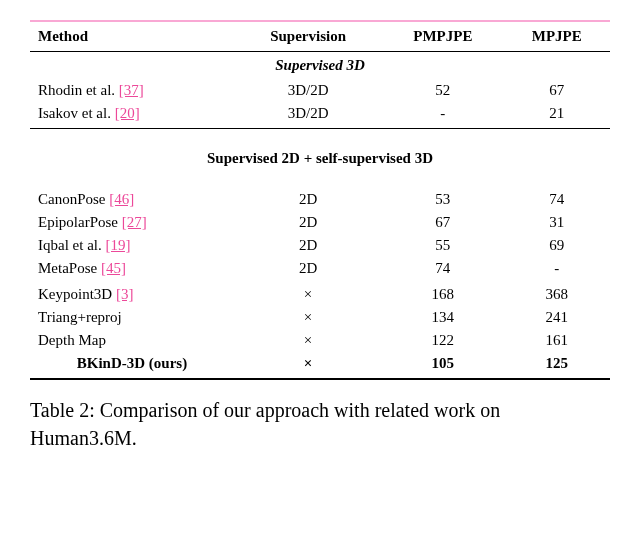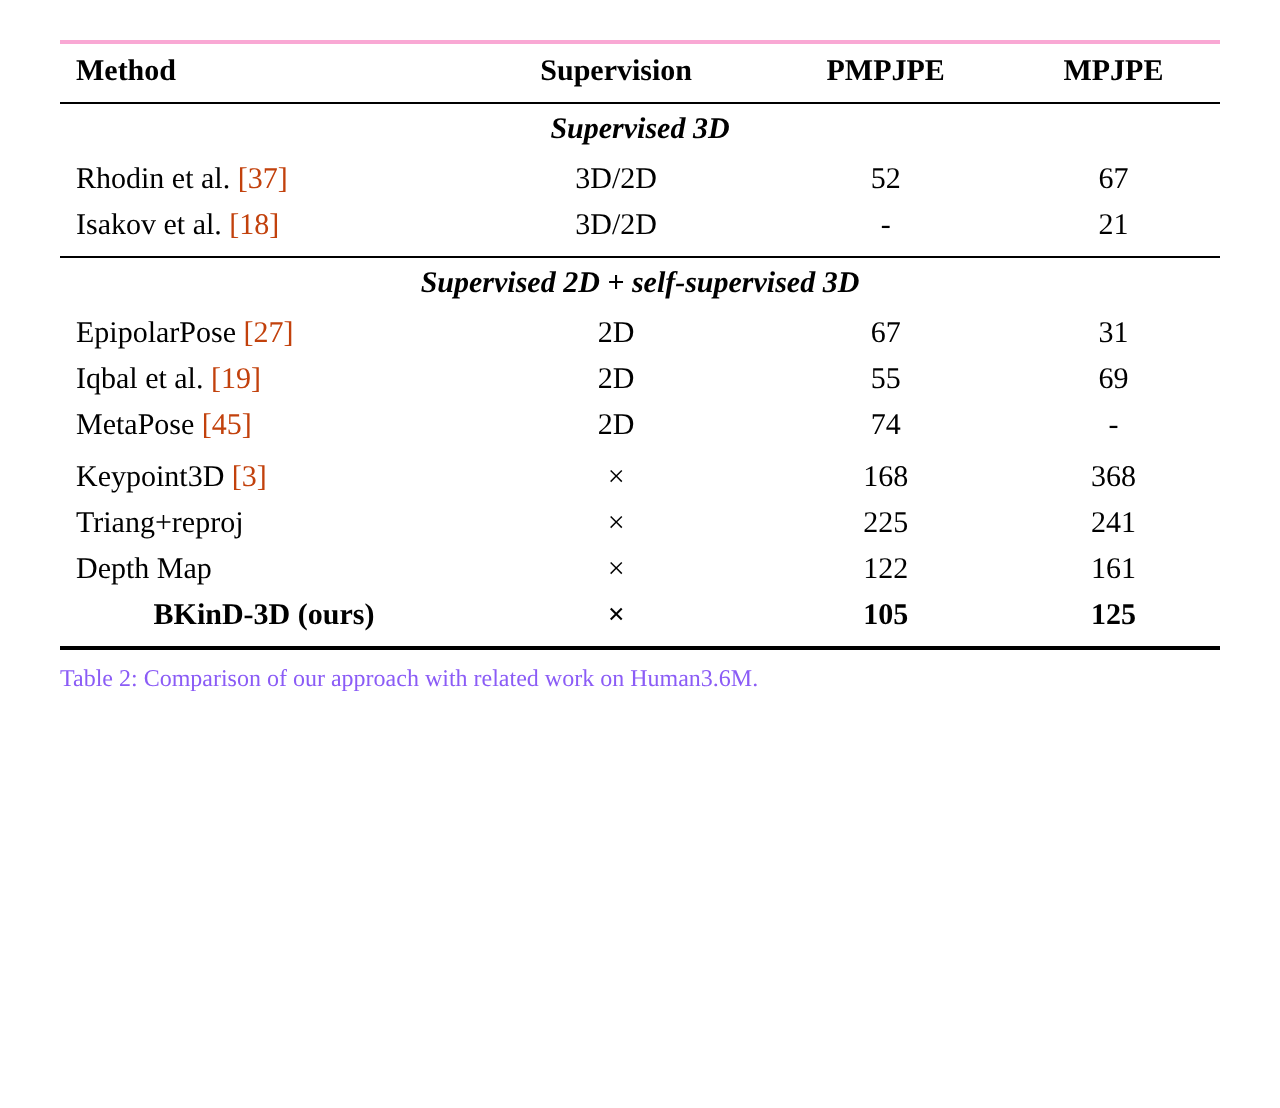--- a/index.html
+++ b/index.html
@@ -44,48 +44,48 @@
       padding: 3px 8px;
       text-align: left;
     }
 
     tbody tr td:not(:first-child) {
       text-align: center;
     }
 
     .section-header td {
       text-align: center !important;
-      font-style: italic;
       font-weight: bold;
-      padding: 5px 8px;
+      padding: 21px 8px;
       border-top: 1px solid #000;
       border-bottom: 0px solid #000;
     }
 
     .section-header-first td {
       text-align: center !important;
       font-style: italic;
       font-weight: bold;
       padding: 5px 8px;
       border-top: 0px;
     }
 
     .cite {
-      color: #c2410c;
+      color: #ec4899;
+      text-decoration: underline;
     }
 
     .bold-row td {
       font-weight: bold;
       text-align: center;
     }
 
     .caption {
-      margin-top: 6px;
-      font-size: 12px;
-      color: #8b5cf6;
+      margin-top: 16px;
+      font-size: 20px;
+      color: #000000;
       line-height: 1.4;
     }
 
     .last-data-row td {
       padding-bottom: 6px;
     }
   </style>
 </head>
 <body>
 
@@ -103,27 +103,33 @@
     <tr class="section-header-first">
           <td colspan="4">Supervised 3D</td>
         </tr>
         <tr>
           <td>Rhodin et al. <span class="cite">[37]</span></td>
           <td>3D/2D</td>
           <td>52</td>
           <td>67</td>
         </tr>
         <tr class="last-data-row">
-          <td>Isakov et al. <span class="cite">[18]</span></td>
+          <td>Isakov et al. <span class="cite">[20]</span></td>
           <td>3D/2D</td>
           <td>-</td>
           <td>21</td>
         </tr>
         <tr class="section-header">
           <td colspan="4">Supervised 2D + self-supervised 3D</td>
+        </tr>
+        <tr>
+          <td>CanonPose <span class="cite">[46]</span></td>
+          <td>2D</td>
+          <td>53</td>
+          <td>74</td>
         </tr>
         <tr>
           <td>EpipolarPose <span class="cite">[27]</span></td>
           <td>2D</td>
           <td>67</td>
           <td>31</td>
         </tr>
         <tr>
           <td>Iqbal et al. <span class="cite">[19]</span></td>
           <td>2D</td>
@@ -138,21 +144,21 @@
         </tr>
         <tr>
           <td>Keypoint3D <span class="cite">[3]</span></td>
           <td>×</td>
           <td>168</td>
           <td>368</td>
         </tr>
         <tr>
           <td>Triang+reproj</td>
           <td>×</td>
-          <td>225</td>
+          <td>134</td>
           <td>241</td>
         </tr>
         <tr>
           <td>Depth Map</td>
           <td>×</td>
           <td>122</td>
           <td>161</td>
         </tr>
         <tr class="bold-row last-data-row">
           <td>BKinD-3D (ours)</td>

